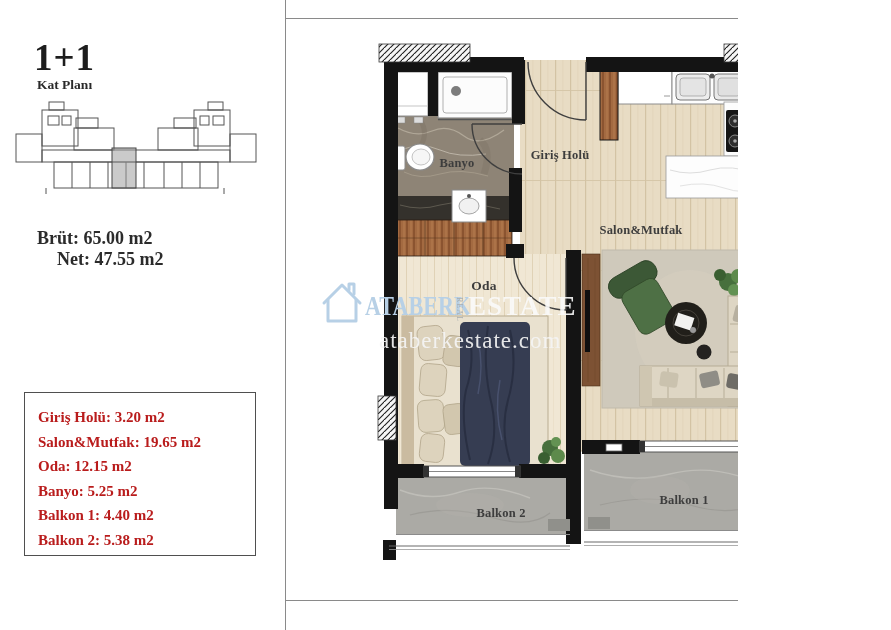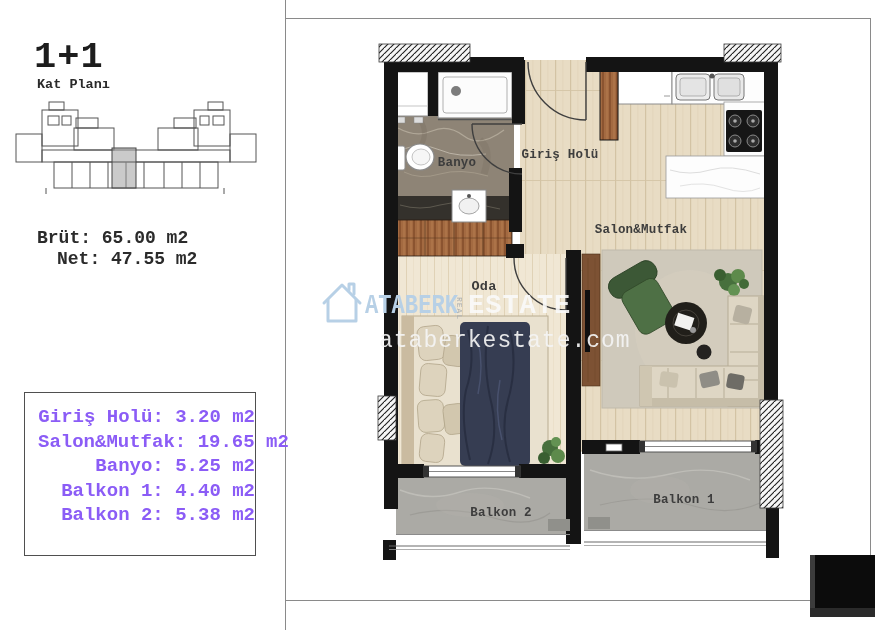--- a/index.html
+++ b/index.html
@@ -1,28 +1,28 @@
 <!DOCTYPE html>
 <html><head>
 <meta charset="utf-8">
 <style>
   html,body{margin:0;padding:0;background:#ffffff;}
-  .canvas{position:relative;width:891px;height:630px;background:#fff;overflow:hidden;
-          font-family:Liberation Mono, monospace;}
+  .canvas{position:relative;width:738px;height:630px;background:#fff;overflow:hidden;
+          font-family:Liberation Serif, serif;}
   svg{display:block;}
   .label{position:absolute;transform:translate(-50%,-50%);font-size:12.5px;font-weight:bold;
          color:#3d3d3d;letter-spacing:.2px;white-space:nowrap;z-index:2;}
   .unit-type{position:absolute;left:34px;top:36px;font-size:37px;font-weight:bold;
              letter-spacing:1px;color:#1d1d1d;z-index:2;}
   .plan-type{position:absolute;left:37px;top:77px;font-size:13.5px;font-weight:600;
              color:#2a2a2a;z-index:2;}
   .metric{position:absolute;left:37px;font-size:18px;font-weight:600;color:#2b2b2b;z-index:2;}
   .area-box{position:absolute;left:24px;top:392px;width:232px;height:164px;border:1.5px solid #4f4f4f;
             padding:12px 0 0 13px;box-sizing:border-box;z-index:2;}
-  .area-line{font-size:19px;font-weight:600;color:#8b5cf6;line-height:24.5px;white-space:nowrap;text-align:right;}
+  .area-line{font-size:15px;font-weight:600;color:#b91c1c;line-height:24.5px;white-space:nowrap;}
   .wm{position:absolute;z-index:3;white-space:nowrap;}
   .wm-brand1{left:365px;top:291px;font-size:27px;font-weight:bold;color:#b7d0e6;
              transform:scaleX(.82);transform-origin:0 0;}
   .wm-real{left:455px;top:297px;font-size:8px;color:#a8adb0;writing-mode:vertical-rl;letter-spacing:1px;}
   .wm-brand2{left:468px;top:291px;font-size:27px;font-weight:bold;color:rgba(250,250,250,.9);letter-spacing:1px;}
   .wm-site{left:379px;top:328px;font-size:23px;color:rgba(244,244,244,.92);letter-spacing:1px;}
 </style>
 </head>
 <body>
 
@@ -317,20 +317,21 @@
   </svg>
 
   <div class="unit-type">1+1</div>
   <div class="plan-type">Kat Planı</div>
   <div class="metric" style="top:228px;">Brüt: 65.00 m2</div>
   <div class="metric" style="top:249px;margin-left:20px;">Net: 47.55 m2</div>
 
   <div class="area-box">
     <div class="area-line">Giriş Holü: 3.20 m2</div>
     <div class="area-line">Salon&amp;Mutfak: 19.65 m2</div>
+    <div class="area-line">Oda: 12.15 m2</div>
     <div class="area-line">Banyo: 5.25 m2</div>
     <div class="area-line">Balkon 1: 4.40 m2</div>
     <div class="area-line">Balkon 2: 5.38 m2</div>
   </div>
 
   <div class="label" style="left:457px;top:163px;">Banyo</div>
   <div class="label" style="left:560px;top:155px;">Giriş Holü</div>
   <div class="label" style="left:641px;top:230px;">Salon&amp;Mutfak</div>
   <div class="label" style="left:484px;top:286px;font-size:13.5px;">Oda</div>
   <div class="label" style="left:684px;top:500px;">Balkon 1</div>

